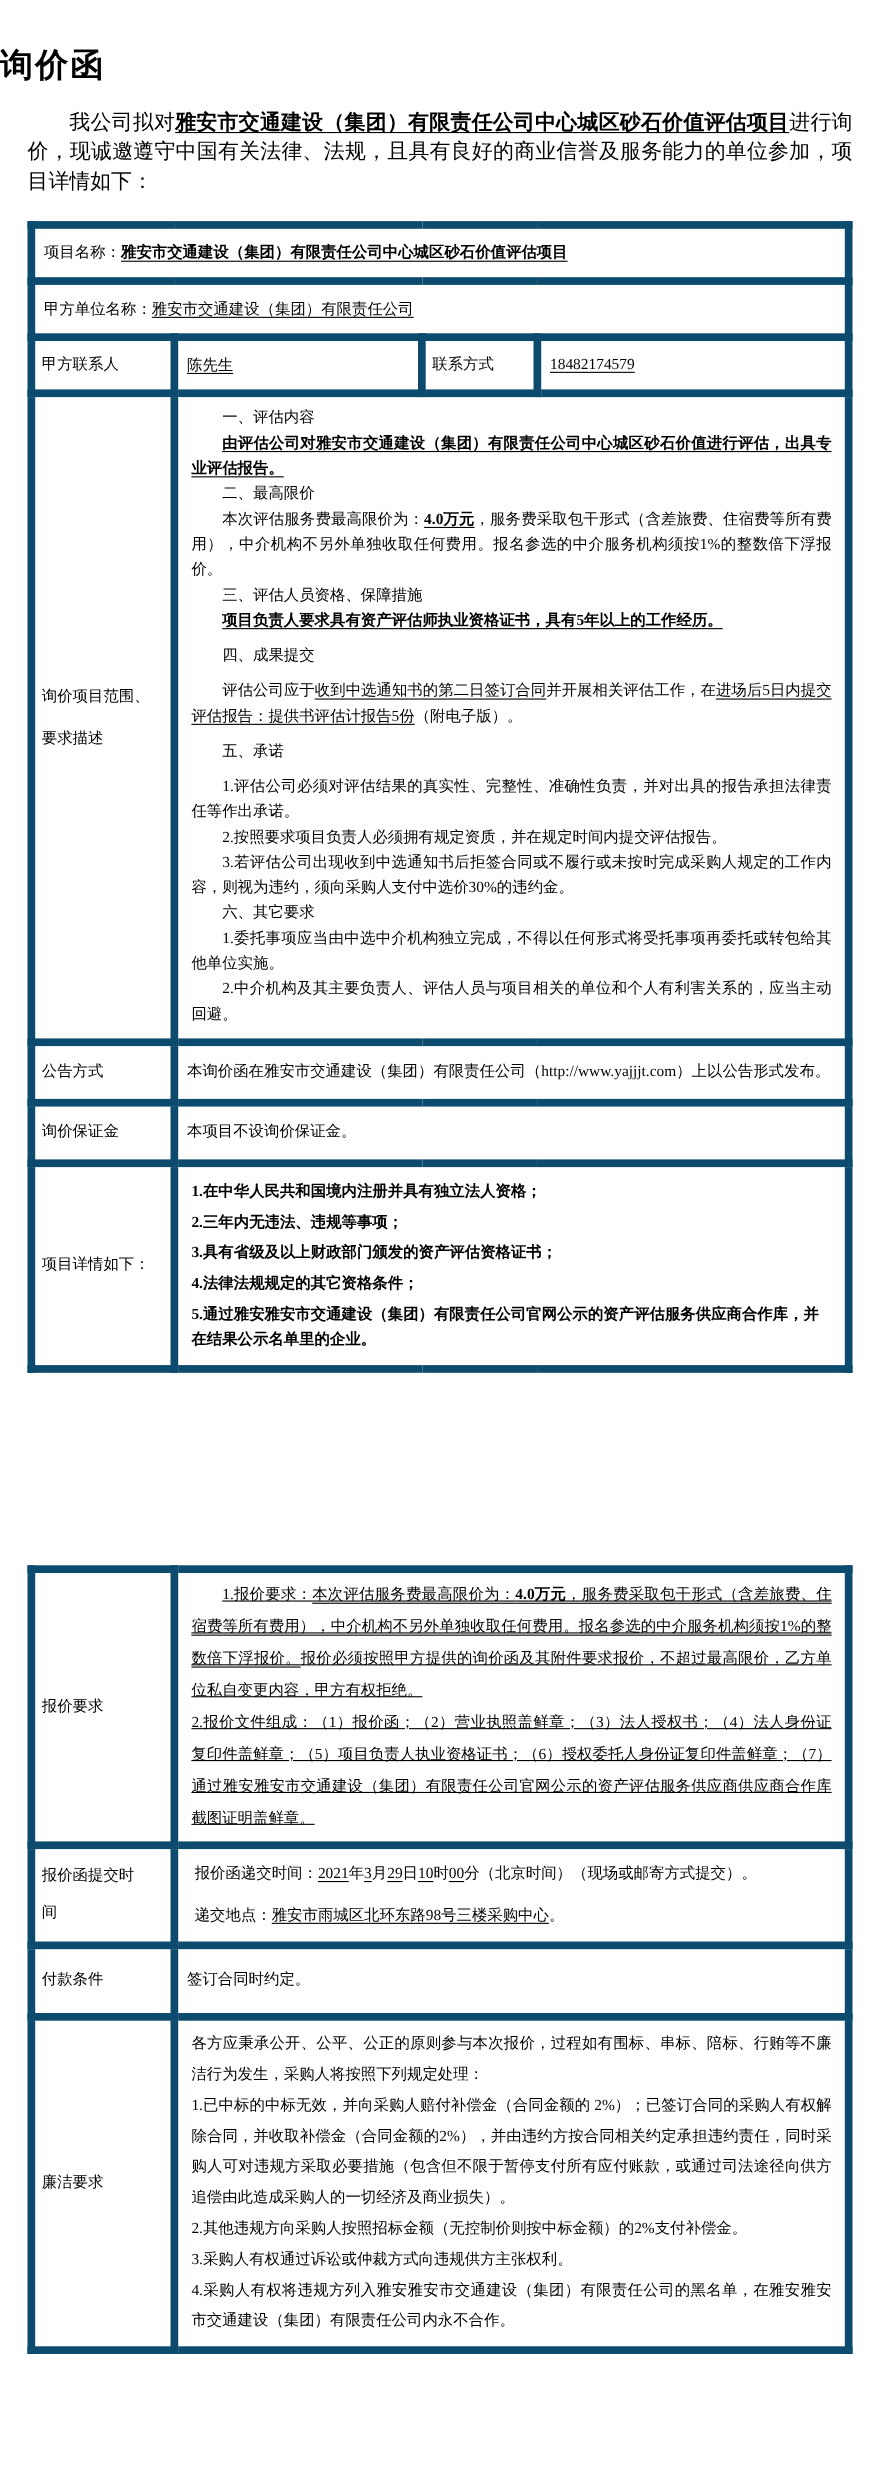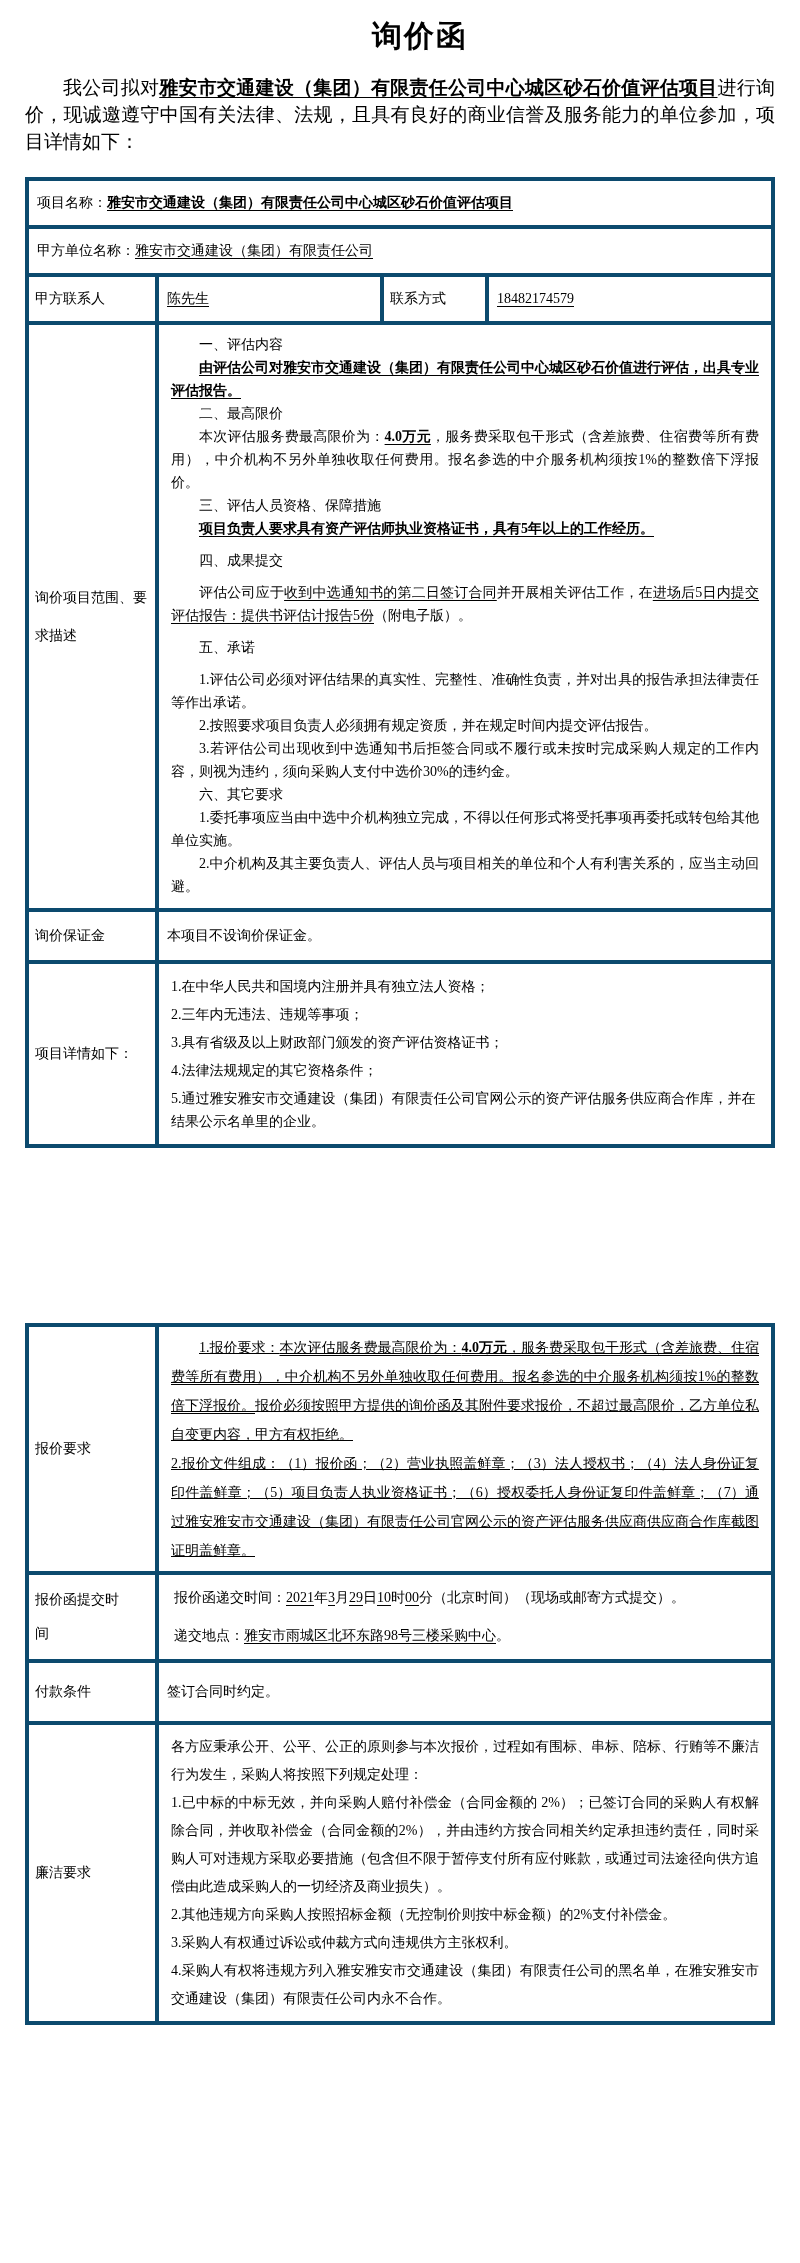--- a/index.html
+++ b/index.html
@@ -1,48 +1,48 @@
 <!DOCTYPE html>
 <html><head>
 <meta charset="utf-8">
 <style>
   html,body{margin:0;padding:0;background:#ffffff;}
   .page{
     width:800px;height:2263px;margin:0 auto;background:#fff;overflow:hidden;
     font-family:"Liberation Serif","DejaVu Serif",serif;color:#000;box-sizing:border-box;
   }
   .doc-title{
-    text-align:center;font-size:30px;font-weight:bold;letter-spacing:2px;
-    padding-top:16px;line-height:40px;margin-left:40px;
+    text-align:left;font-size:30px;font-weight:bold;letter-spacing:2px;
+    padding-top:40px;line-height:40px;
   }
   .intro{
     margin:18px 25px 0 25px;font-size:19px;line-height:27px;
     text-indent:2em;text-align:justify;
   }
   table{
     width:750px;margin:0 auto;border-collapse:collapse;table-layout:fixed;
     font-size:14px;border:2px solid #000;
   }
   .t1{margin-top:22px;}
   .spacer{height:175px;}
-  td{border:4px solid #0c4a6e;padding:4px 8px;vertical-align:middle;word-break:break-all;}
+  td{border:7px solid #0c4a6e;padding:4px 8px;vertical-align:middle;word-break:break-all;}
   .h36{height:36px;}
   .h40{height:40px;}
   .h50{height:50px;}
   .label-cell{padding:4px 6px;line-height:22px;}
   .label-tall{line-height:38px;}
   .label-wrap{padding-right:30px;line-height:34px;}
   .u{text-decoration:underline;text-underline-offset:3px;}
   .b{font-weight:normal;}
   .bu{font-weight:bold;text-decoration:underline;text-underline-offset:3px;}
   .scope{padding:8px 12px 10px 12px;}
   .scope p{margin:0;line-height:23px;text-indent:2em;text-align:justify;}
   .scope p.sp{margin-top:9px;}
   .qual{padding:6px 12px;}
-  .qual p{margin:5px 0;line-height:23px;}
+  .qual p{margin:5px 0;line-height:23px;font-weight:bold;}
   .quote{padding:6px 12px;text-decoration:underline;}
   .quote p{margin:0;line-height:29px;text-align:justify;}
   .quote p.ind{text-indent:2em;}
   .submit{padding:4px 15px;}
   .submit p{margin:0;line-height:38px;}
   .integrity{padding:8px 12px;}
   .integrity p{margin:0;line-height:28px;text-align:justify;}
   .plain-row td{line-height:24px;}
 </style>
 </head>
@@ -86,20 +86,24 @@
           <p class="sp">四、成果提交</p>
           <p class="sp"><span>评估公司应于</span><span class="u">收到中选通知书的第二日签订合同</span><span>并开展相关评估工作，在</span><span class="u">进场后5日内提交评估报告：提供书评估计报告5份</span><span>（附电子版）。</span></p>
           <p class="sp">五、承诺</p>
           <p class="sp">1.评估公司必须对评估结果的真实性、完整性、准确性负责，并对出具的报告承担法律责任等作出承诺。</p>
           <p>2.按照要求项目负责人必须拥有规定资质，并在规定时间内提交评估报告。</p>
           <p class="b">3.若评估公司出现收到中选通知书后拒签合同或不履行或未按时完成采购人规定的工作内容，则视为违约，须向采购人支付中选价30%的违约金。</p>
           <p>六、其它要求</p>
           <p>1.委托事项应当由中选中介机构独立完成，不得以任何形式将受托事项再委托或转包给其他单位实施。</p>
           <p>2.中介机构及其主要负责人、评估人员与项目相关的单位和个人有利害关系的，应当主动回避。</p>
         </td>
+      </tr>
+      <tr class="plain-row">
+        <td class="h40 label-cell">公告方式</td>
+        <td colspan="3">本询价函在雅安市交通建设（集团）有限责任公司（http://www.yajjjt.com）上以公告形式发布。</td>
       </tr>
       <tr class="plain-row">
         <td class="h40 label-cell">询价保证金</td>
         <td colspan="3">本项目不设询价保证金。</td>
       </tr>
       <tr>
         <td class="label-cell">项目详情如下：</td>
         <td colspan="3" class="qual">
           <p>1.在中华人民共和国境内注册并具有独立法人资格；</p>
           <p>2.三年内无违法、违规等事项；</p>

